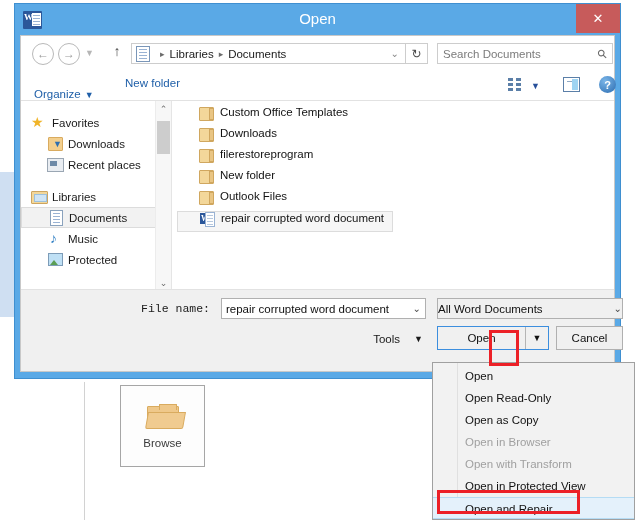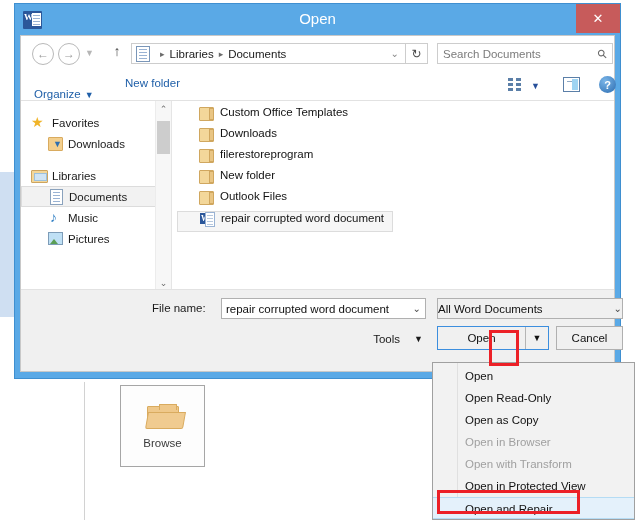--- a/index.html
+++ b/index.html
@@ -231,21 +231,21 @@
   .file-word-ico .sq b { position:absolute; left:1px; top:0px; font-size:8px; color:#fff; font-family:"Liberation Serif", serif; line-height:11px;}
   .file-word-ico .pg { position:absolute; right:0px; top:0px; width:8px; height:13px; background:#fff; border:1px solid #9ab3d4;}
   .file-word-ico .pg i { display:block; margin:2px 1px 0 1px; height:1px; background:#b7c8de; }
 
   
   .footer {
     position: absolute; left: 0; right: 0; bottom: 0; height: 81px;
     background: #f0f0f0; border-top: 1px solid #e2e2e2;
   }
   .fn-label {
-    position: absolute; left: 131px; top: 12px; font-size: 11.5px; color: #1a1a1a;
+    position: absolute; left: 120px; top: 12px; font-size: 11.5px; color: #1a1a1a; font-family: Liberation Mono, monospace;
   }
   .fn-combo {
     position: absolute; left: 200px; top: 8px; width: 205px; height: 21px;
     border: 1px solid #b0b0b0; background: #ffffff; box-sizing: border-box;
     display: flex; align-items: center; padding: 0 4px;
   }
   .fn-combo .val { font-size: 11.5px; color: #111; flex: 1; }
   .fn-combo .car { font-size: 10px; color: #4a4a4a; }
   .filter-combo {
     position: absolute; left: 416px; top: 8px; width: 186px; height: 21px;
@@ -405,20 +405,28 @@
             <span>Favorites</span>
           </div>
           <div class="nav-item child">
             <span class="nav-ico">
                 <span class="fold-dl">
                   <span class="arrow">▼</span>
                 </span>
               </span>
             <span>Downloads</span>
           </div>
+          <div class="nav-item child">
+            <span class="nav-ico">
+                <span class="recent-ico">
+                  <span class="scr"></span>
+                </span>
+              </span>
+            <span>Recent places</span>
+          </div>
 
           <div class="nav-spacer"></div>
 
           <div class="nav-item">
             <span class="nav-ico">
                 <span class="lib-ico">
                   <span class="b"></span>
                 </span>
               </span>
             <span>Libraries</span>
@@ -439,21 +447,21 @@
                 <span class="music-ico">♪</span>
               </span>
             <span>Music</span>
           </div>
           <div class="nav-item child">
             <span class="nav-ico">
                 <span class="pic-ico">
                   <span class="hill"></span>
                 </span>
               </span>
-            <span>Pictures</span>
+            <span>Protected</span>
           </div>
 
           <div class="vscroll">
             <div class="arrow-up">⌃</div>
             <div class="thumb"></div>
             <div class="arrow-dn">⌄</div>
           </div>
         </div>
 
         <div class="filelist">

